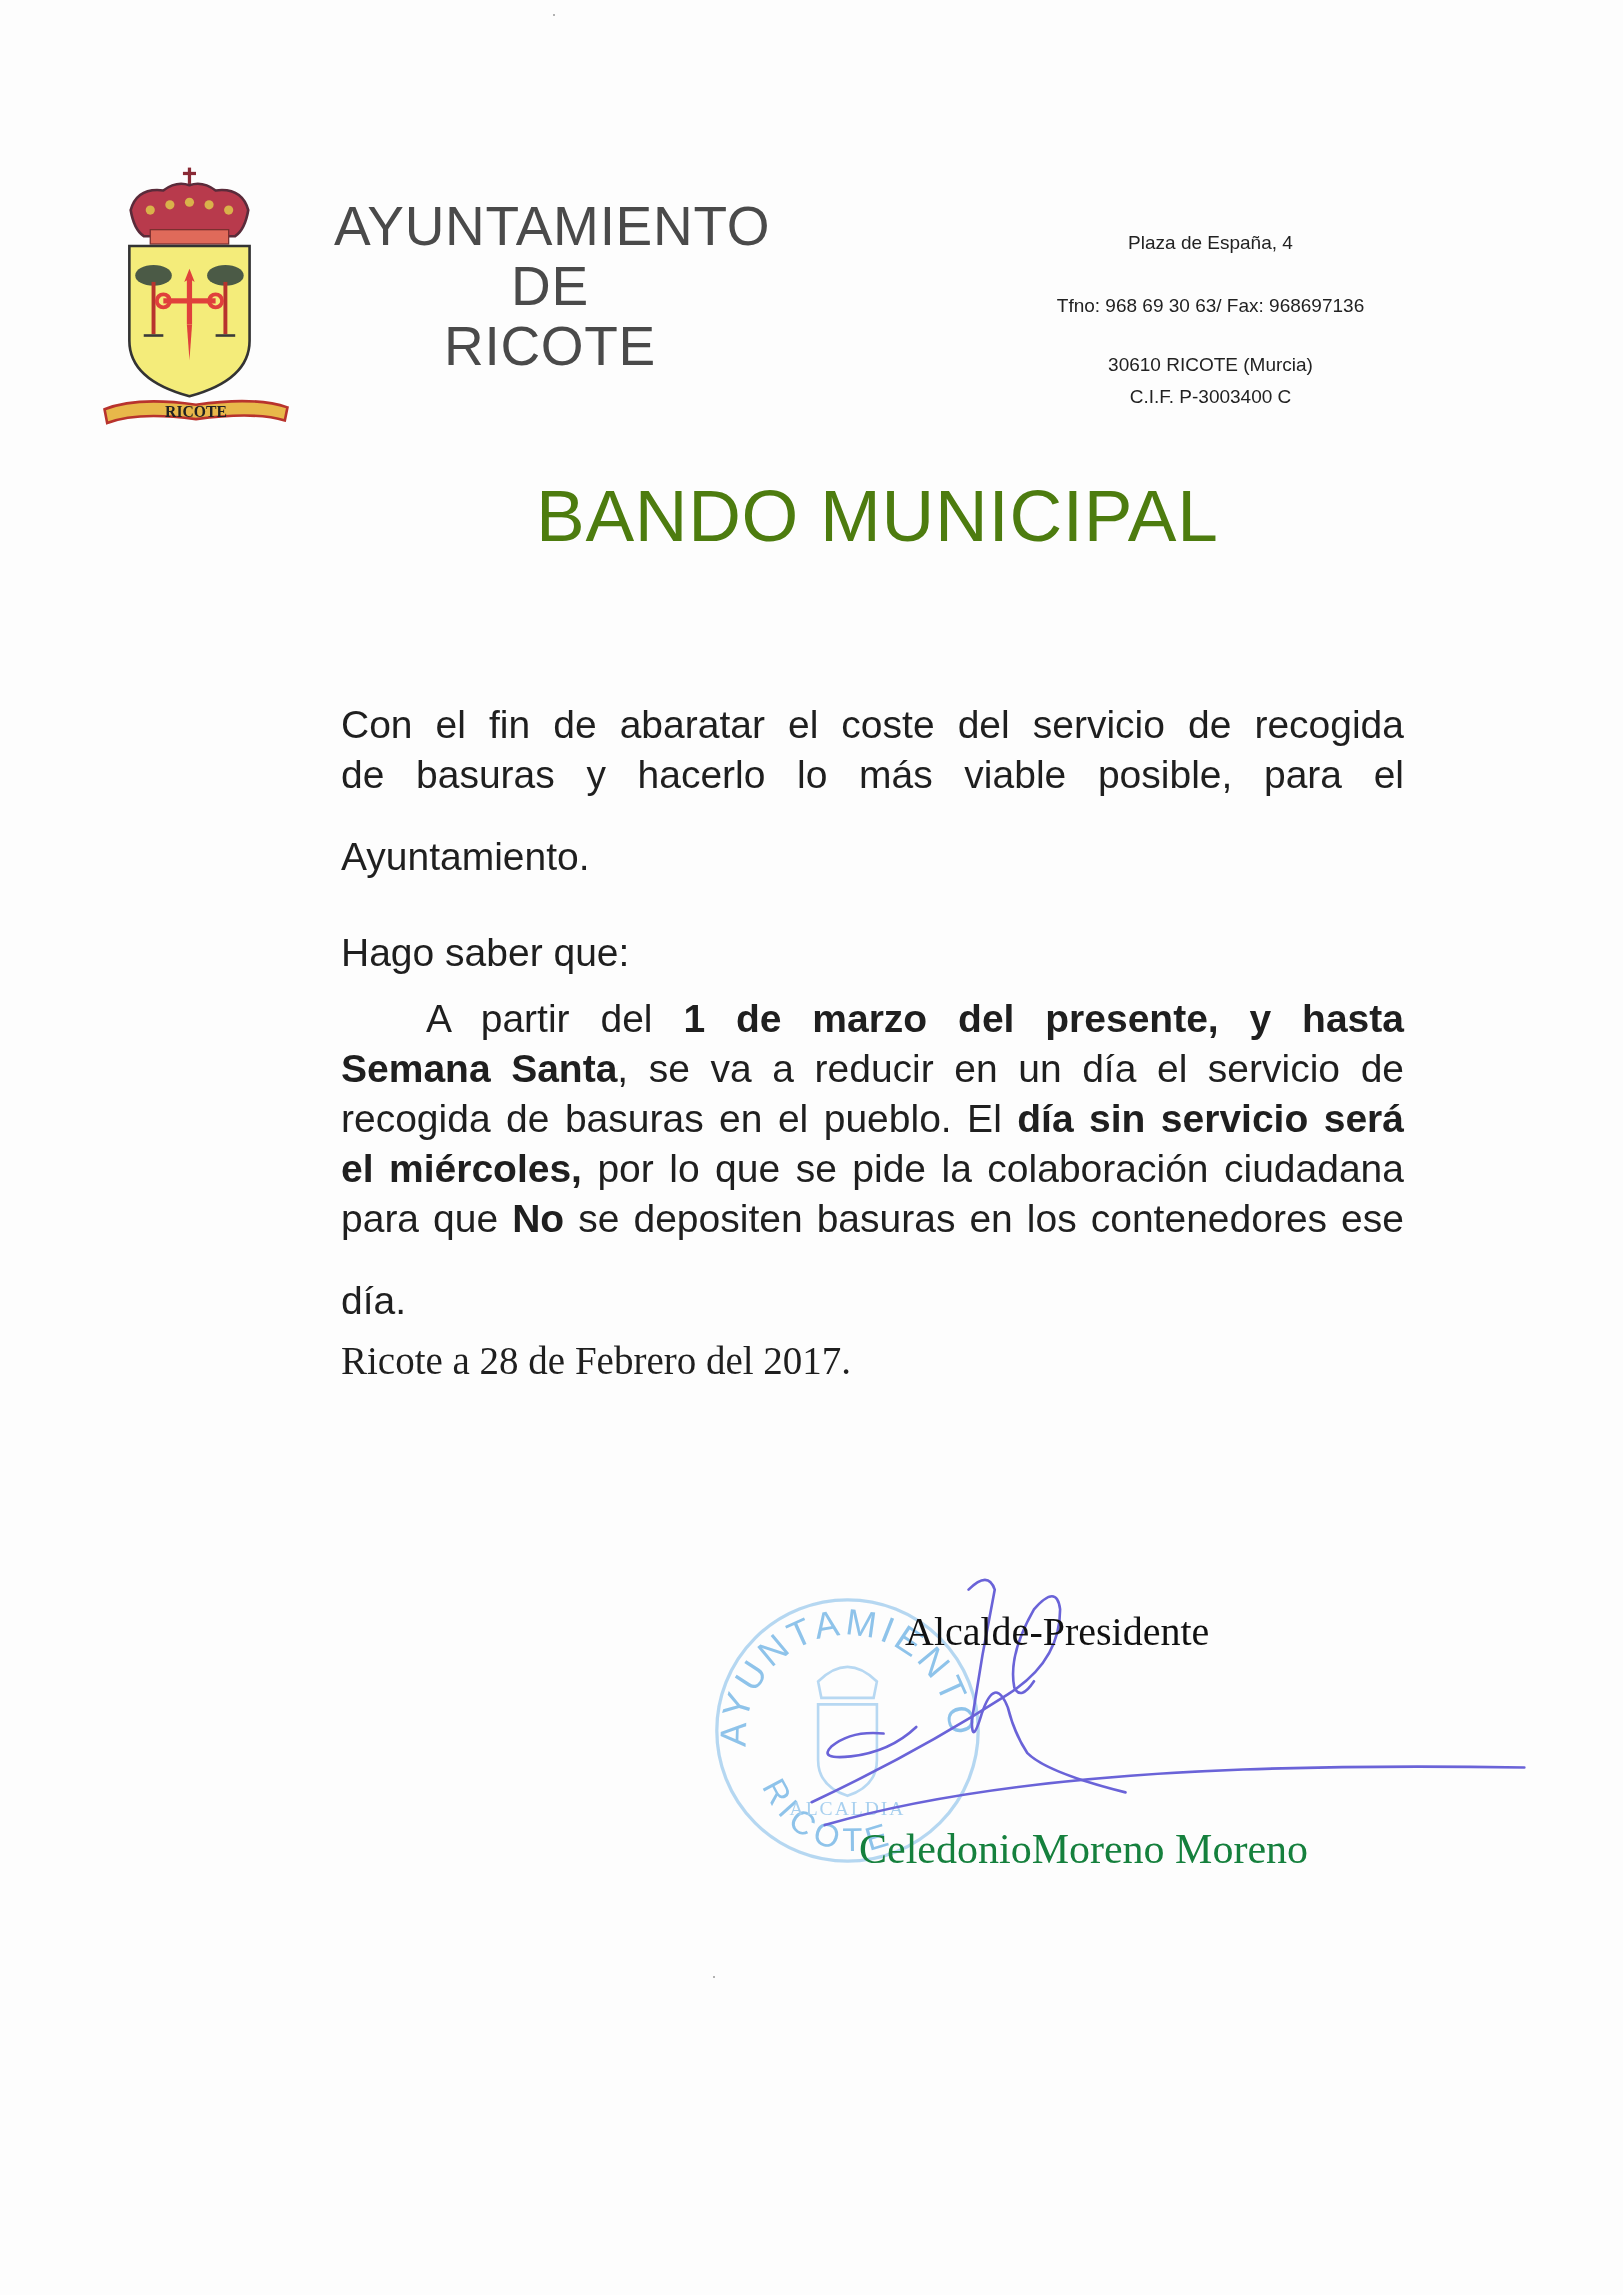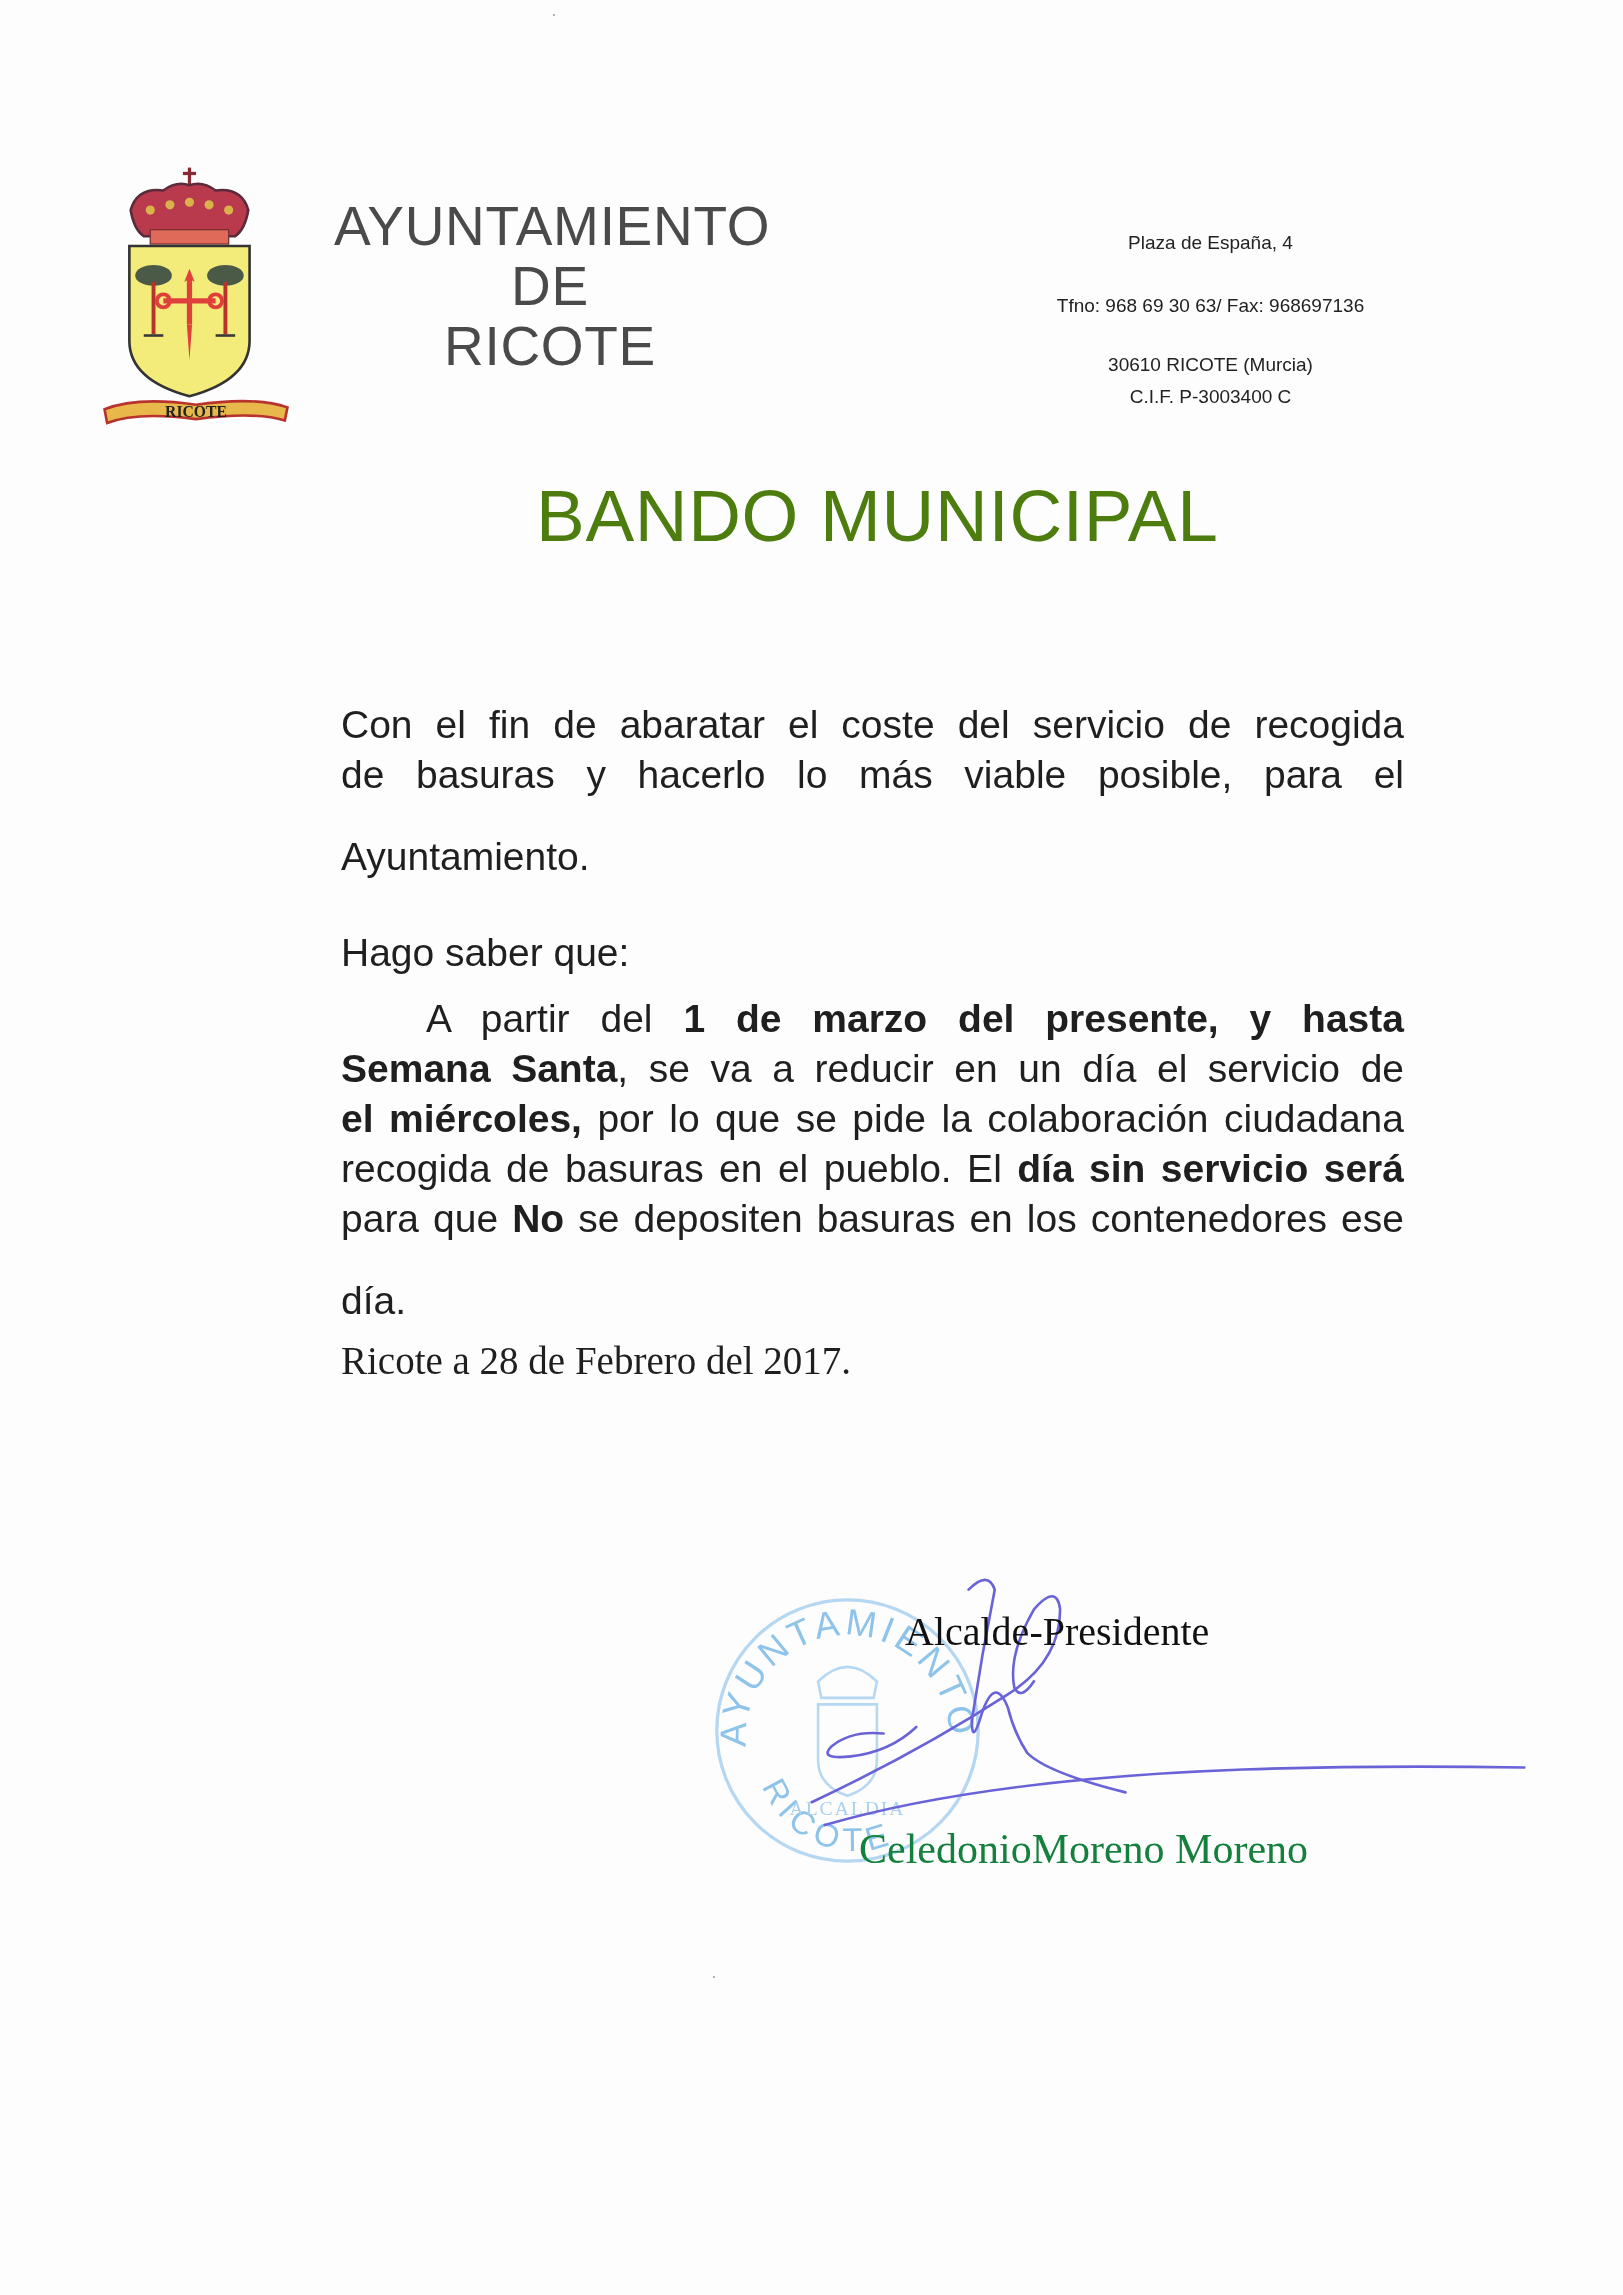--- a/index.html
+++ b/index.html
@@ -98,22 +98,22 @@
     <span class="ln last">Ayuntamiento.</span>
   </div>
 
   <div class="para body-text" style="top:896px">
     <span class="ln last">Hago saber que:</span>
   </div>
 
   <div class="para body-text" style="top:994px">
     <span class="ln indent"><span>A partir del </span><span class="b">1 de marzo del presente, y hasta</span></span>
     <span class="ln"><span class="b">Semana Santa</span><span>, se va a reducir en un día el servicio de</span></span>
+    <span class="ln"><span>recogida de basuras en el pueblo. El </span><span class="b">día sin servicio será</span></span>
     <span class="ln"><span class="b">el miércoles,</span><span> por lo que se pide la colaboración ciudadana</span></span>
-    <span class="ln"><span>recogida de basuras en el pueblo. El </span><span class="b">día sin servicio será</span></span>
     <span class="ln"><span>para que </span><span class="b">No</span><span> se depositen basuras en los contenedores ese</span></span>
     <span class="ln last">día.</span>
   </div>
 
   <div class="date body-text">Ricote a 28 de Febrero del 2017.</div>
 
   <svg class="stamp" viewBox="0 0 430 430">
     <defs>
       <path id="stampTop" d="M60 240 A155 155 0 0 1 370 210"></path>
       <path id="stampBot" d="M85 300 A150 150 0 0 0 300 380"></path>

